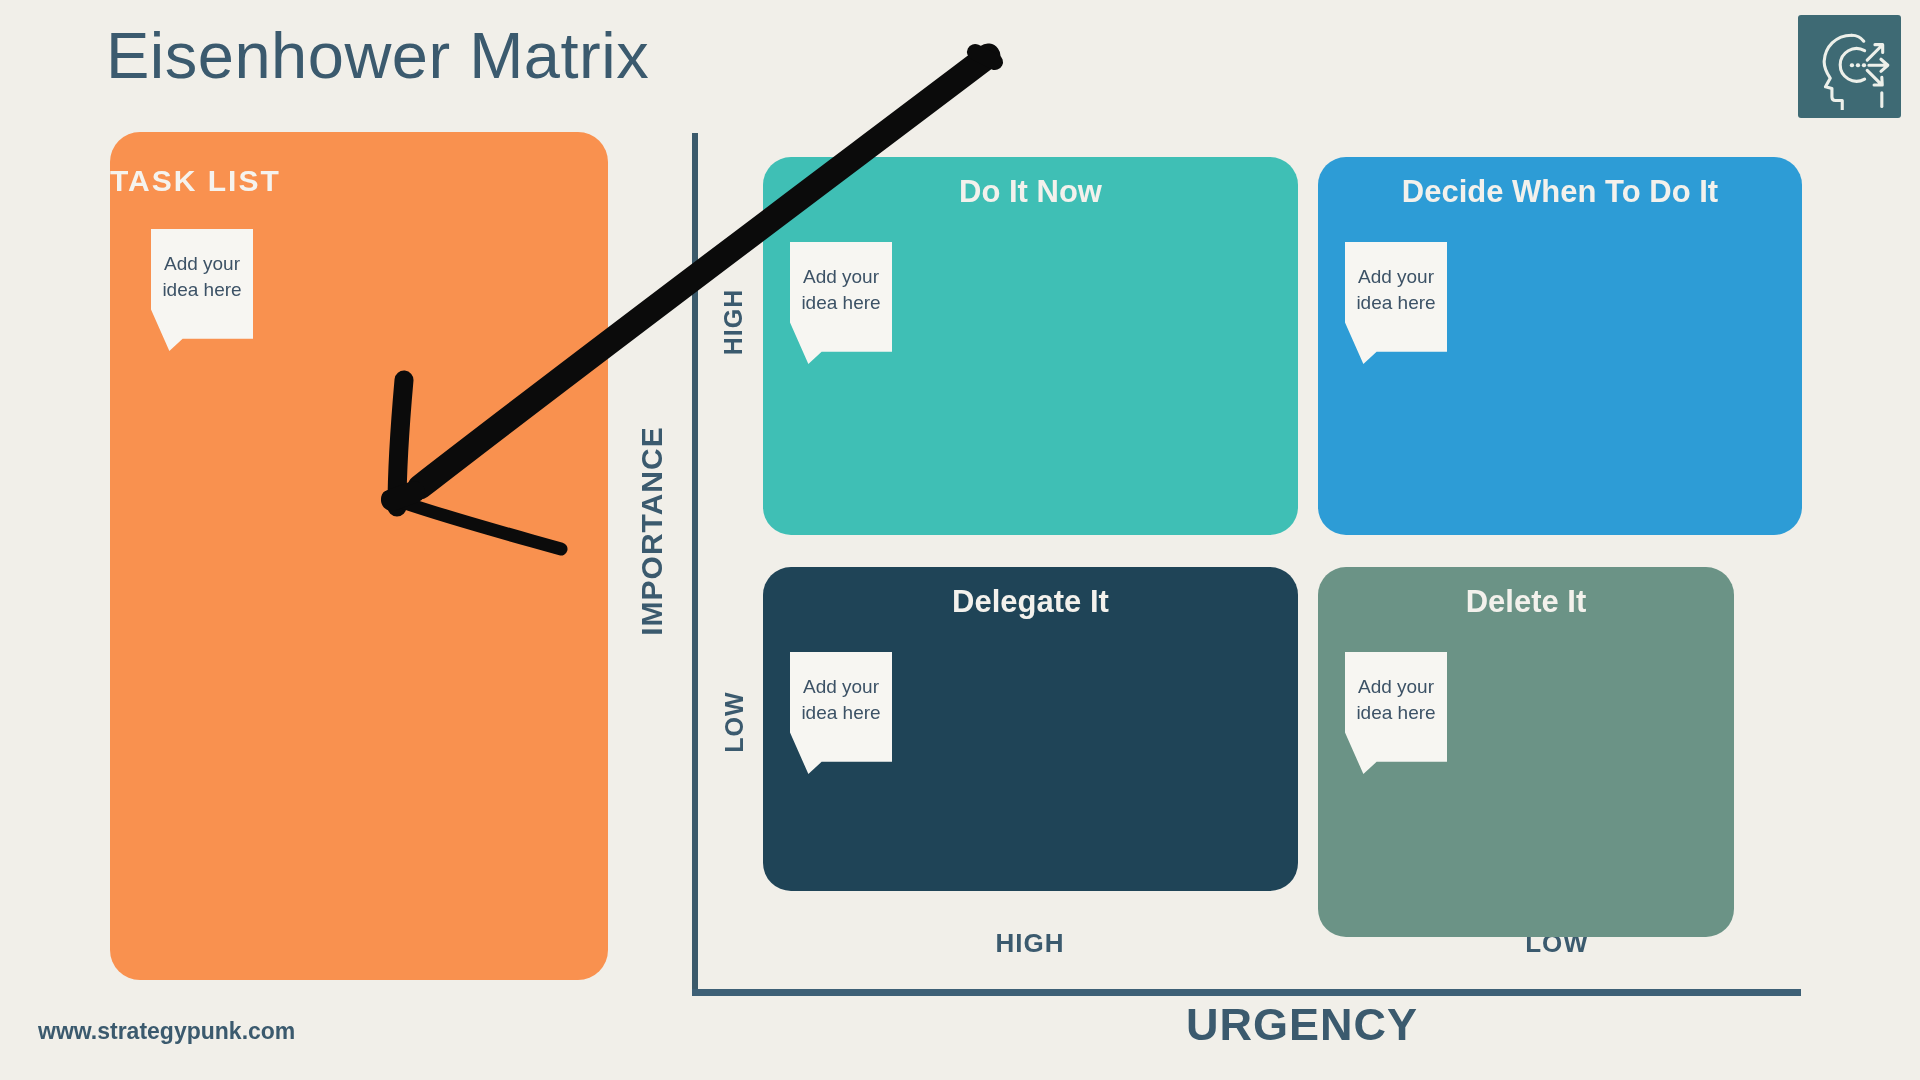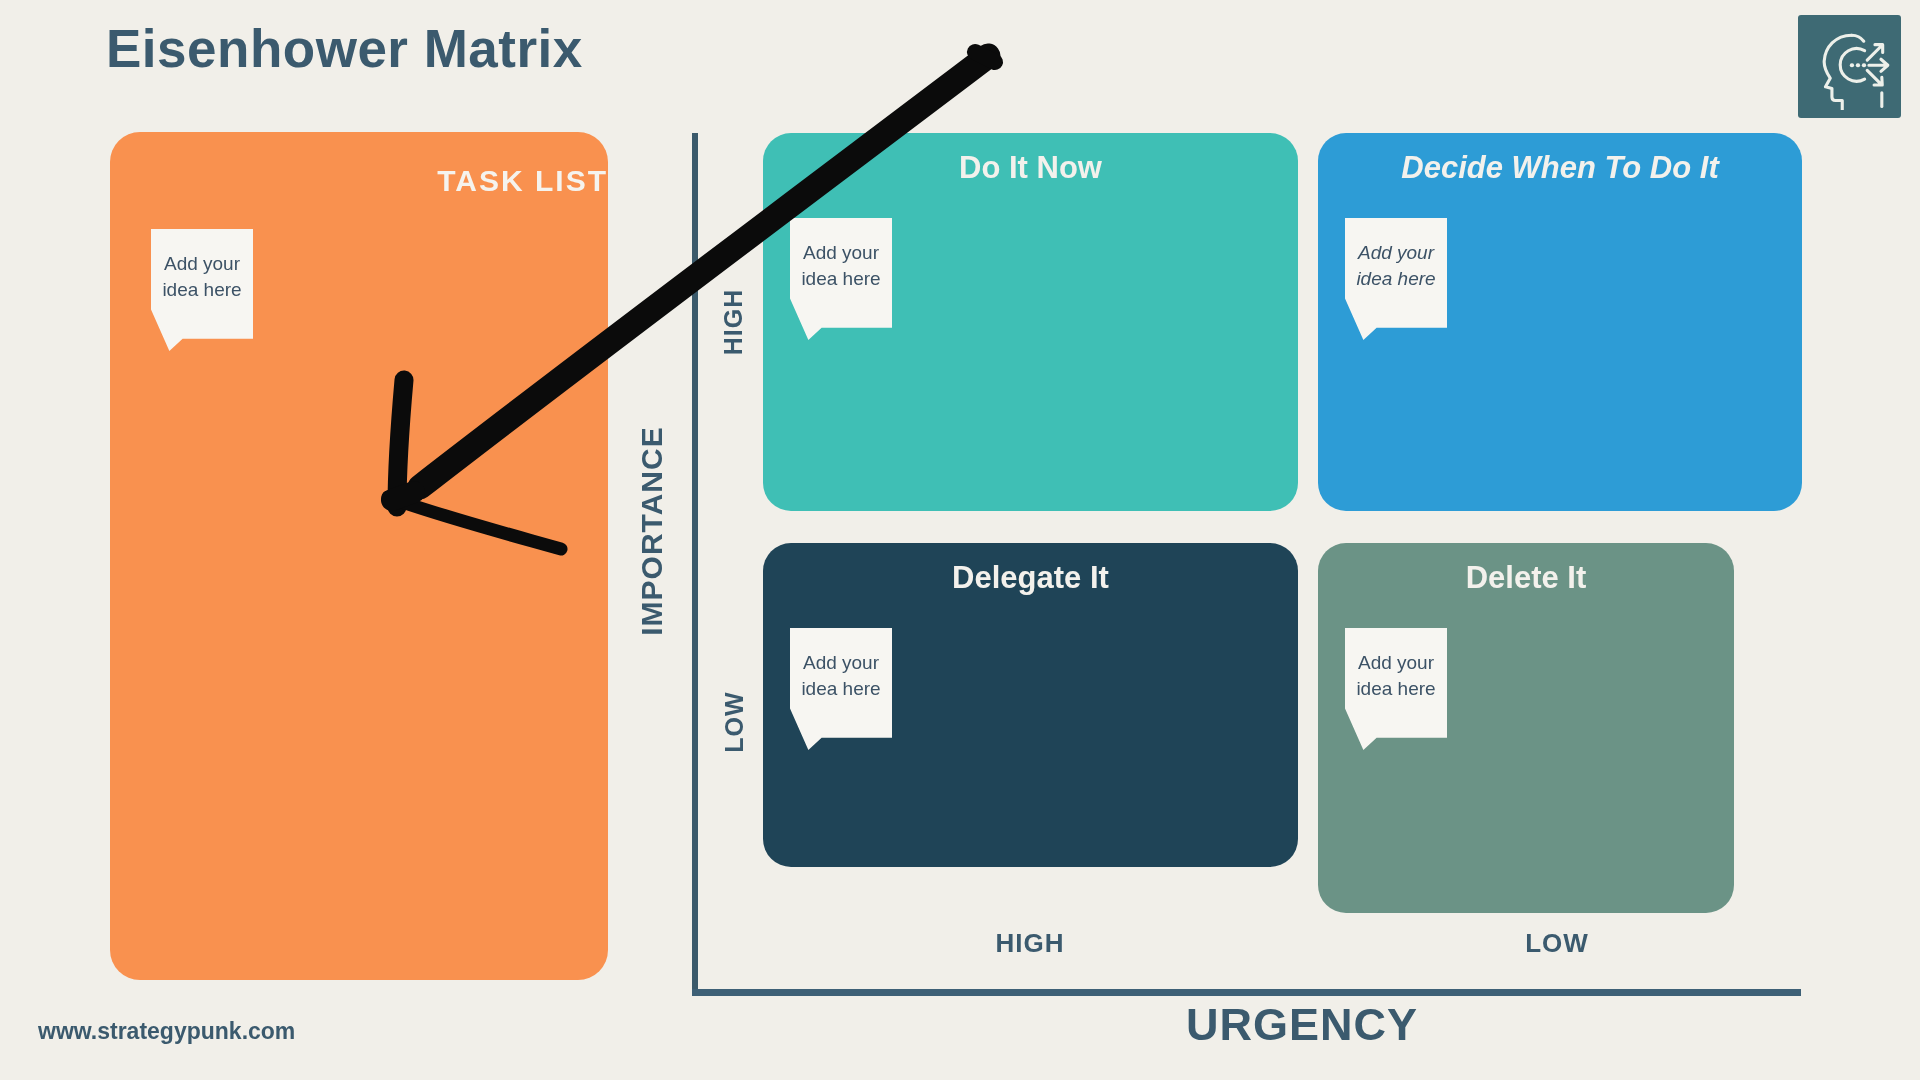--- a/index.html
+++ b/index.html
@@ -2,34 +2,34 @@
 <html><head>
 <meta charset="utf-8">
 <style>
   * { margin:0; padding:0; box-sizing:border-box; }
   html,body { width:1920px; height:1080px; overflow:hidden; }
   body { position:relative; font-family:"Liberation Sans", sans-serif; background:#F1EFE9; }
 
   .abs { position:absolute; }
 
   
-  .page-title { left:106px; top:18px; font-size:53px; font-weight:bold; color:#3B5A6E; letter-spacing:0.5px; }
+  .page-title { left:106px; top:18px; font-size:65px; font-weight:normal; color:#3B5A6E; letter-spacing:0.5px; }
 
   
   .logo { left:1798px; top:15px; width:103px; height:103px; border-radius:3px; display:flex; align-items:center; justify-content:center; }
 
   
   .task-panel { left:110px; top:132px; width:498px; height:848px; border-radius:30px; }
-  .task-title { width:100%; text-align:right; padding-top:32px; font-size:30px; font-weight:bold; letter-spacing:2px; color:#F5F3EE; }
+  .task-title { width:100%; text-align:left; padding-top:32px; font-size:30px; font-weight:bold; letter-spacing:2px; color:#F5F3EE; }
 
   
-  .quad { border-radius:28px; }
+  .quad { border-radius:28px;margin-top:24px; }
   .quad-title { width:100%; text-align:center; padding-top:17px; font-size:31px; font-weight:bold; color:#F3F1EC; }
   .q0 { left:763px; top:133px; width:535px; height:378px; }
-  .q1 { left:1318px; top:133px; width:484px; height:378px;font-style:italic; }
+  .q1 { left:1318px; top:133px; width:484px; height:378px; }
   .q2 { left:763px; top:543px; width:535px; height:324px; }
   .q3 { left:1318px; top:543px; width:416px; height:370px; }
 
   
   .note { width:102px; height:122px; background:#F7F6F2;
           clip-path:polygon(0% 0%, 100% 0%, 100% 90%, 31% 90%, 18% 100%, 0% 66%);
           color:#3C5266; font-size:19px; line-height:26px; text-align:center;
           padding:22px 6px 0 6px; }
   .note-in-task { left:41px; top:97px; }
   .note-in-quad { left:27px; top:85px; }

